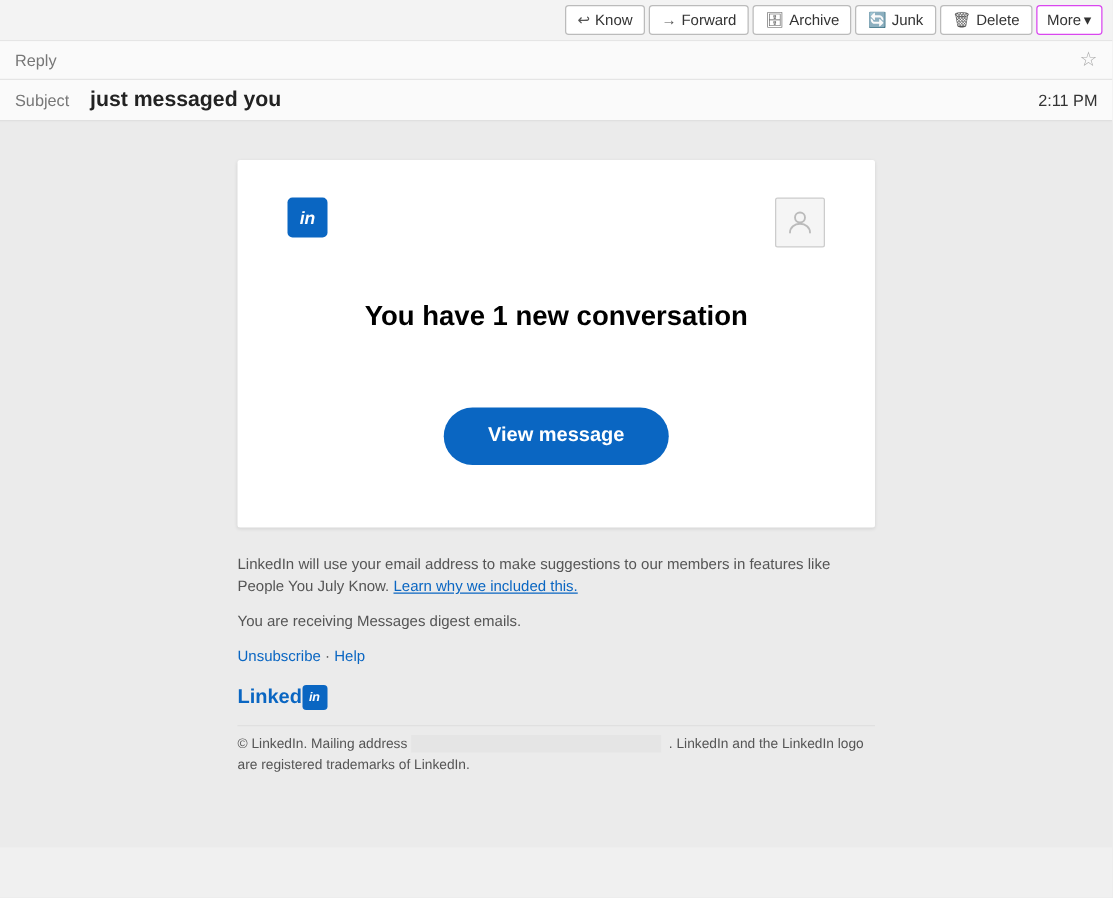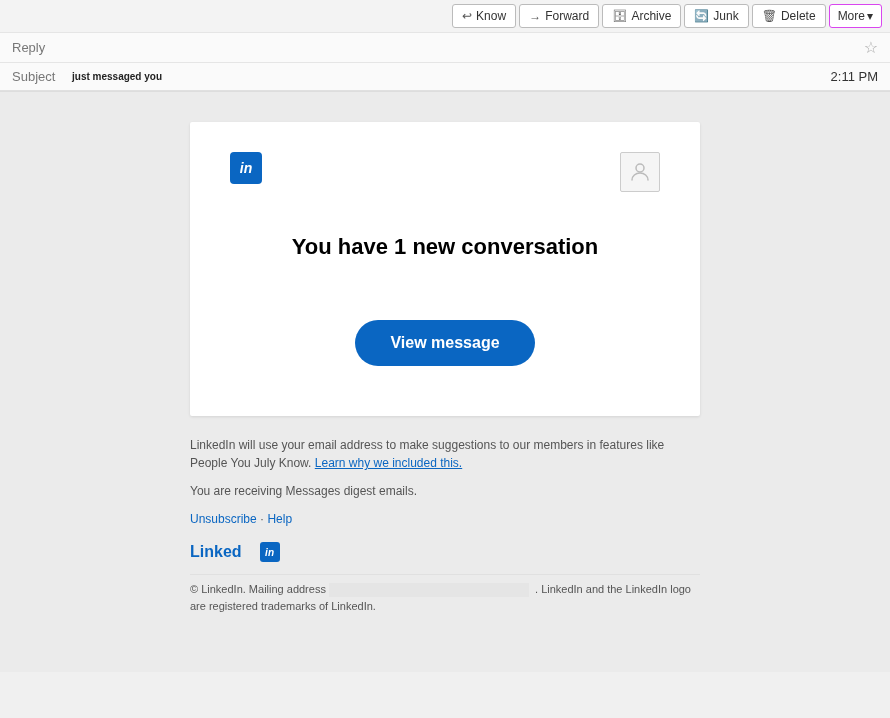--- a/index.html
+++ b/index.html
@@ -98,21 +98,21 @@
 
     .subject-label {
       color: #777;
       width: 60px;
       font-size: 13px;
       flex-shrink: 0;
     }
 
     .subject-value {
       font-weight: bold;
-      font-size: 10px;
+      font-size: 17px;
       flex: 1;
     }
 
     .subject-time {
       color: #333;
       font-size: 13px;
     }
 
     
     .email-body-area {
@@ -219,21 +219,21 @@
 
     .footer-links-row a {
       color: #0a66c2;
       text-decoration: none;
       cursor: pointer;
     }
 
     .footer-brand {
       display: flex;
       align-items: center;
-      gap: 18px;
+      gap: 0;
       margin-bottom: 10px;
     }
 
     .footer-brand-text {
       color: #0a66c2;
       font-size: 16px;
       font-weight: bold;
     }
 
     .footer-brand-logo {

